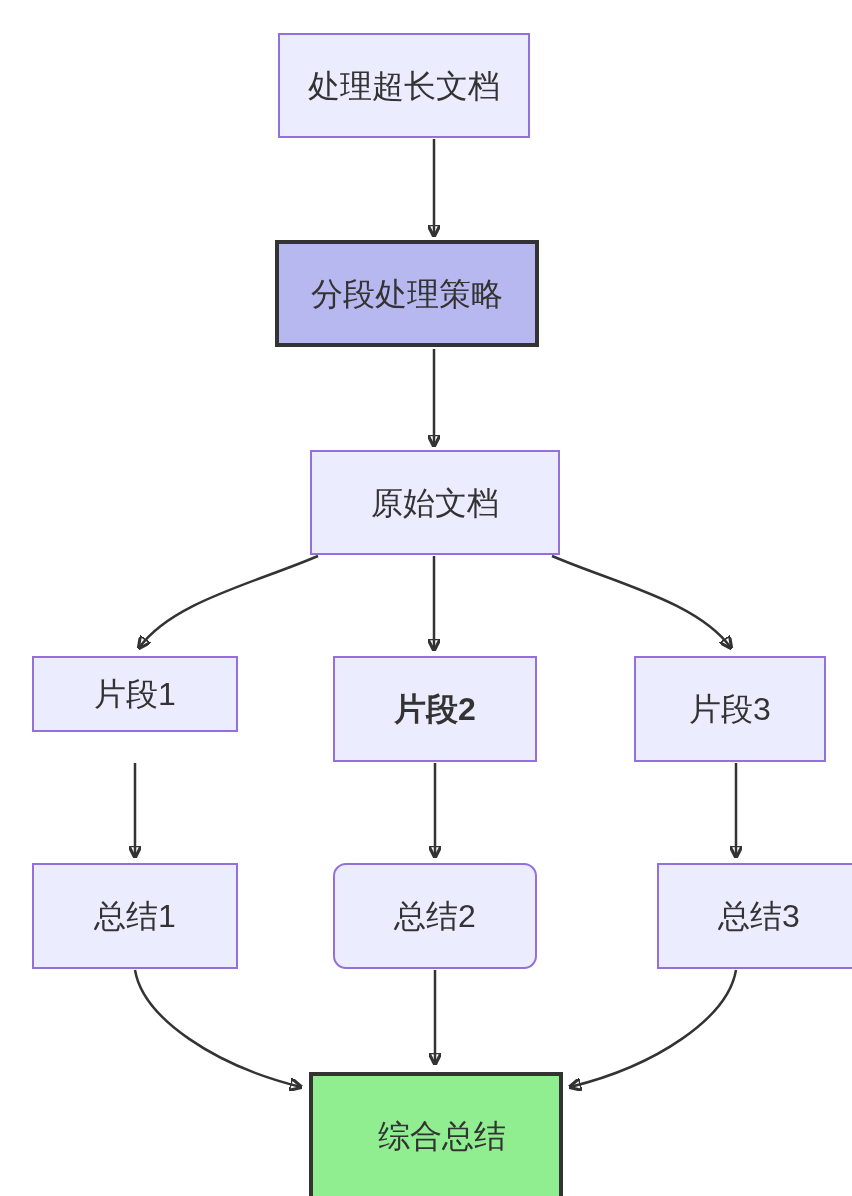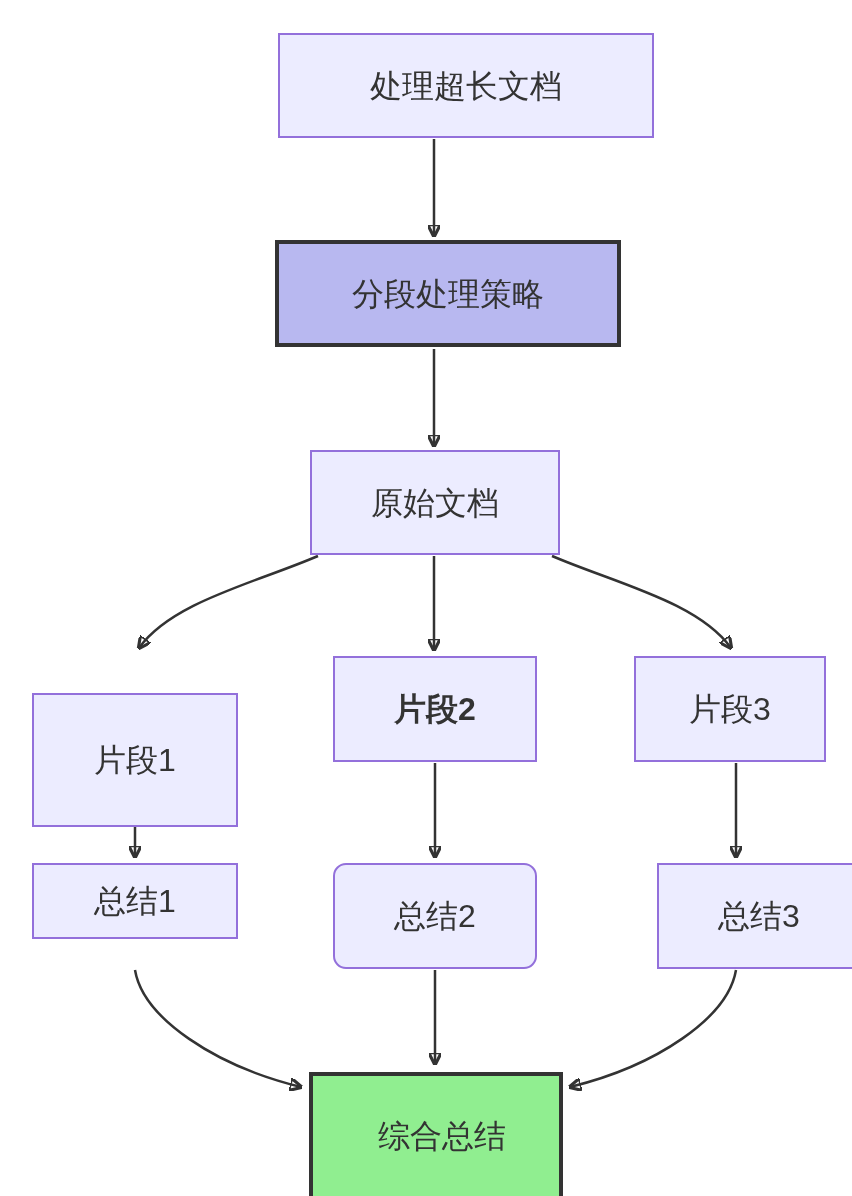--- a/index.html
+++ b/index.html
@@ -61,45 +61,45 @@
     <path d="M434,556 L434,650" marker-end="url(#arrow)"></path>
     <path d="M552,556 C615,583 698,602 731,648" marker-end="url(#arrow)"></path>
     <path d="M135,763 L135,857" marker-end="url(#arrow)"></path>
     <path d="M435,763 L435,857" marker-end="url(#arrow)"></path>
     <path d="M736,763 L736,857" marker-end="url(#arrow)"></path>
     <path d="M135,970 C143,1018 215,1066 301,1087" marker-end="url(#arrow)"></path>
     <path d="M435,970 L435,1064" marker-end="url(#arrow)"></path>
     <path d="M736,970 C728,1018 656,1066 570,1087" marker-end="url(#arrow)"></path>
   </svg>
 
-  <div class="node" style="left:278px; top:33px; width:376px; height:105px;">
+  <div class="node" style="left:278px; top:33px; width:252px; height:105px;">
     <span>处理超长文档</span>
   </div>
 
-  <div class="node node--emphasis" style="left:275px; top:240px; width:346px; height:107px;">
+  <div class="node node--emphasis" style="left:275px; top:240px; width:264px; height:107px;">
     <span>分段处理策略</span>
   </div>
 
   <div class="node" style="left:310px; top:450px; width:250px; height:105px;justify-content:center;">
     <span>原始文档</span>
   </div>
 
-  <div class="node" style="left:32px; top:656px; width:206px; height:134px;margin-top:37px;">
+  <div class="node" style="left:32px; top:656px; width:206px; height:76px;">
     <span>片段1</span>
   </div>
 
   <div class="node" style="left:333px; top:656px; width:204px; height:106px;font-weight:bold;">
     <span>片段2</span>
   </div>
 
   <div class="node" style="left:634px; top:656px; width:192px; height:106px;">
     <span>片段3</span>
   </div>
 
-  <div class="node" style="left:32px; top:863px; width:206px; height:76px;">
+  <div class="node" style="left:32px; top:863px; width:206px; height:106px;">
     <span>总结1</span>
   </div>
 
   <div class="node" style="left:333px; top:863px; width:204px; height:106px;border-radius:13px;">
     <span>总结2</span>
   </div>
 
   <div class="node" style="left:634px; top:863px; width:204px; height:106px;margin-left:23px;">
     <span>总结3</span>
   </div>

